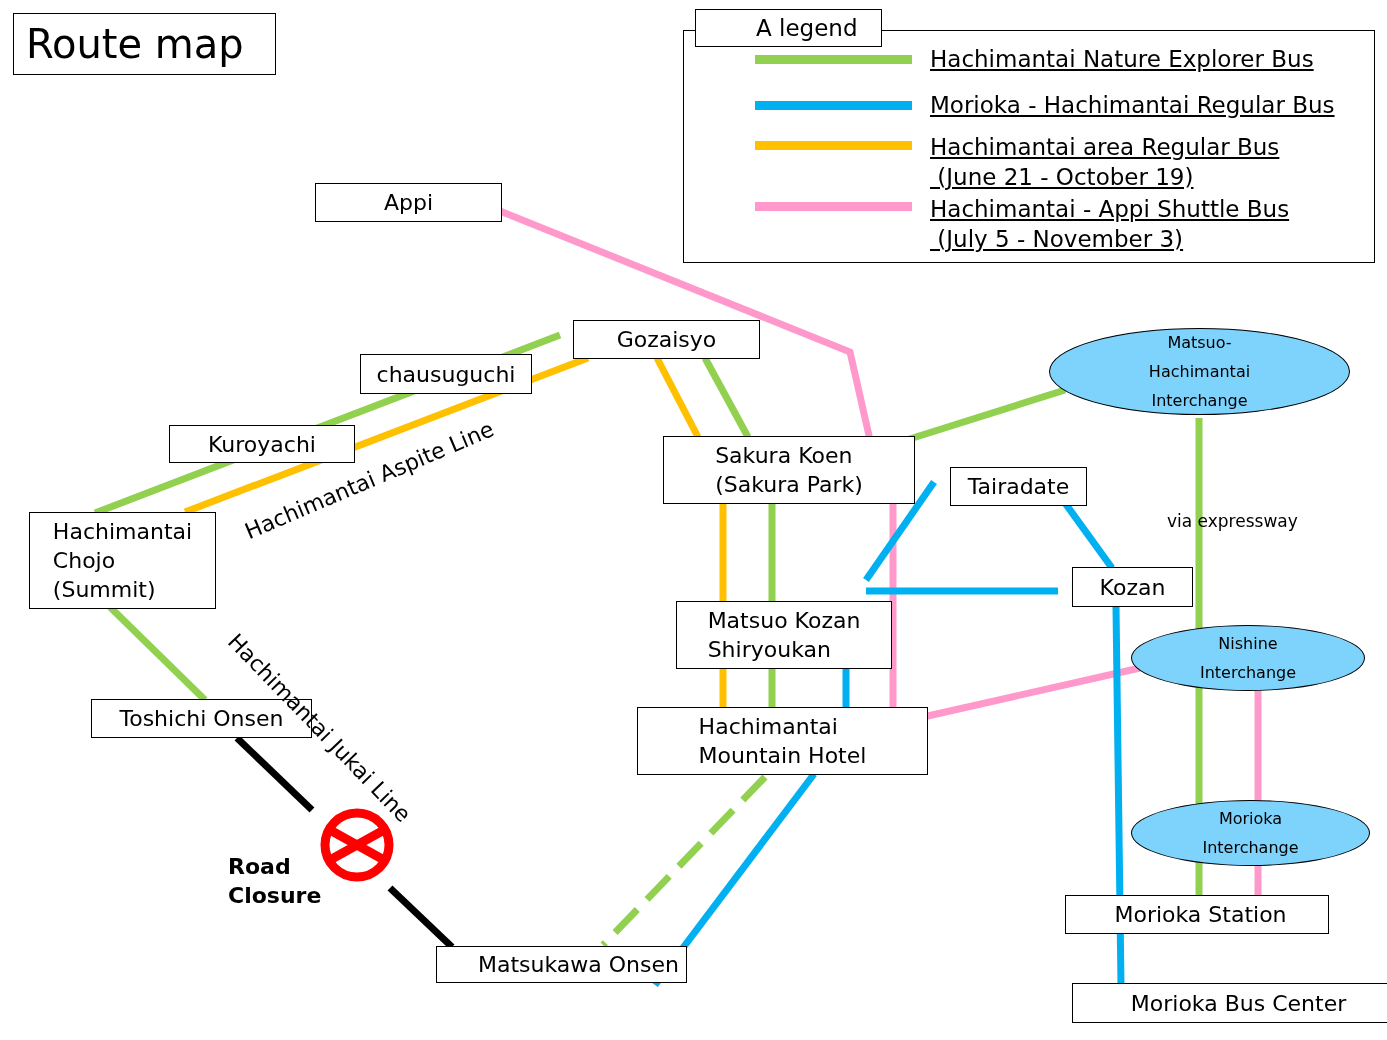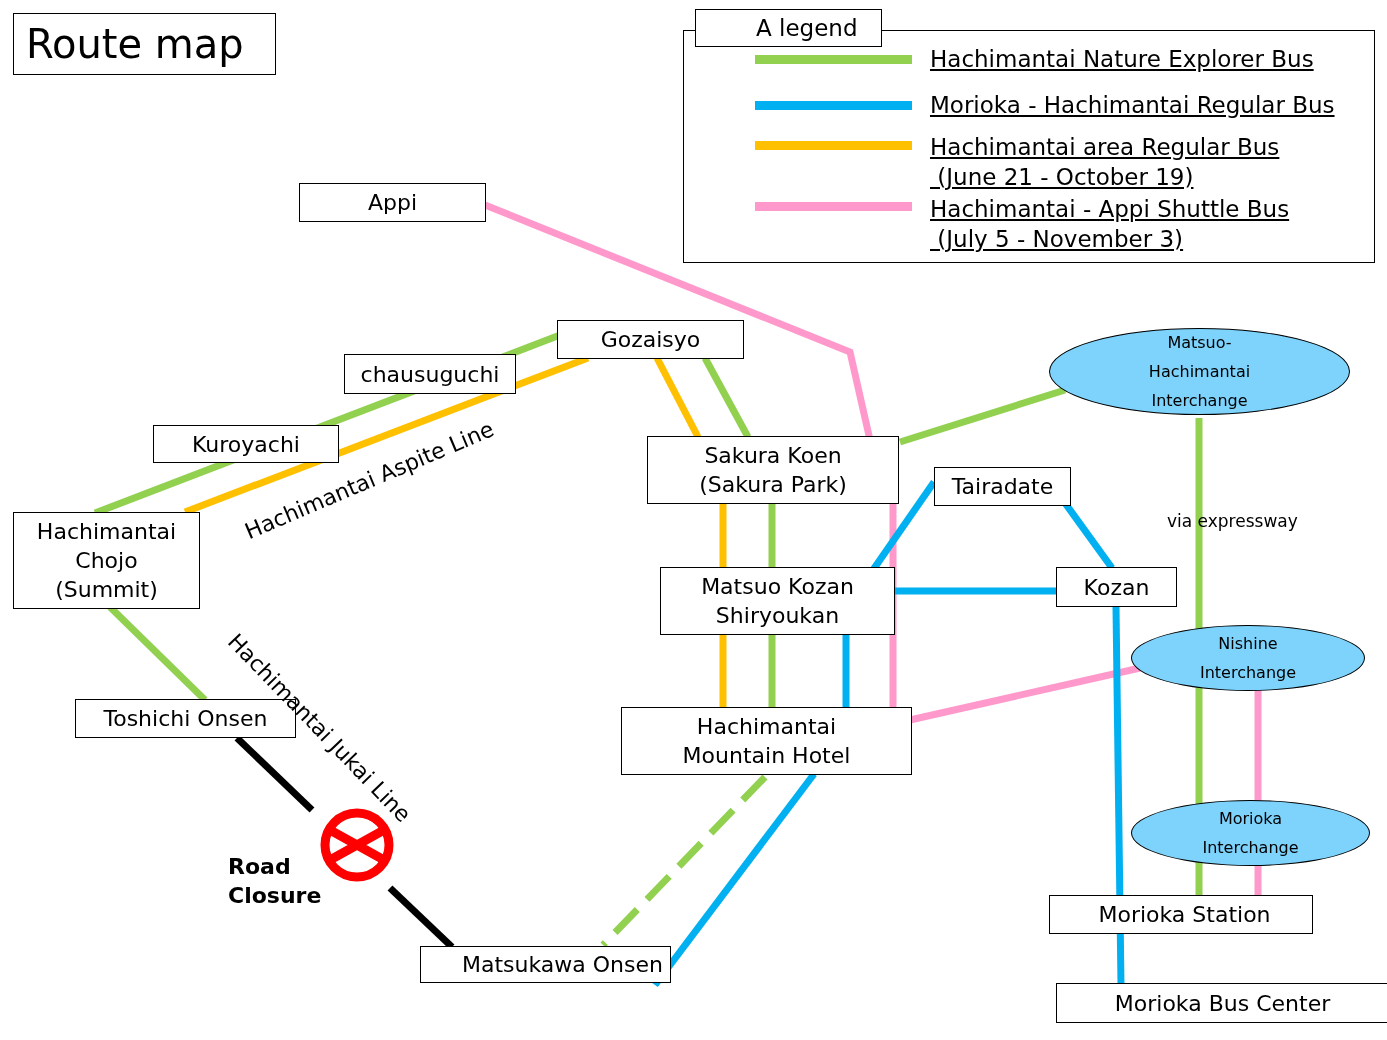--- a/index.html
+++ b/index.html
@@ -1,21 +1,21 @@
 <!DOCTYPE html>
 <html><head>
 <meta charset="utf-8">
 <style>
   html, body { margin:0; padding:0; background:#ffffff; }
   body { width:1387px; height:1040px; position:relative; overflow:hidden;
          font-family:"DejaVu Sans", sans-serif; color:#000; }
   svg#map { position:absolute; left:0; top:0; }
   .box { position:absolute; background:#fff; border:1.3px solid #000; box-sizing:border-box;
-         display:flex; align-items:center; justify-content:center; text-align:center;
-         font-size:22px; line-height:29px; white-space:pre-line; }
+         display:flex; align-items:center; justify-content:center; 
+         font-size:22px; line-height:29px; white-space:pre-line;margin-left:16px; }
   .oval { position:absolute; background:#7dd3fc; border:1.3px solid #000; border-radius:50%;
           box-sizing:border-box; display:flex; align-items:center; justify-content:center;
           text-align:center; font-size:16px; line-height:29px; white-space:pre-line; }
   .title-box { position:absolute; left:13px; top:13px; width:263px; height:62px;
                border:1.3px solid #000; box-sizing:border-box; font-size:40px;
                display:flex; align-items:center; padding-left:12px; }
   .legend-frame { position:absolute; left:683px; top:30px; width:692px; height:233px;
                   border:1.3px solid #000; box-sizing:border-box; background:#fff; }
   .legend-tab { position:absolute; left:695px; top:9px; width:187px; height:38px;
                 border:1.3px solid #000; box-sizing:border-box; background:#fff;
@@ -85,21 +85,21 @@
 <div class="box" style="left:344px;top:354px;width:172px;height:40px;">chausuguchi</div>
 <div class="box" style="left:153px;top:425px;width:186px;height:38px;">Kuroyachi</div>
 <div class="box" style="left:13px;top:512px;width:187px;height:97px;">Hachimantai
 Chojo
 (Summit)</div>
 <div class="box" style="left:75px;top:699px;width:221px;height:39px;">Toshichi Onsen</div>
 <div class="box" style="left:420px;top:946px;width:251px;height:37px;padding-left:34px;">Matsukawa Onsen</div>
 <div class="box" style="left:647px;top:436px;width:252px;height:68px;">Sakura Koen
 (Sakura Park)</div>
 <div class="box" style="left:934px;top:467px;width:137px;height:39px;">Tairadate</div>
-<div class="box" style="left:660px;top:567px;width:235px;height:68px;">Matsuo Kozan
+<div class="box" style="left:660px;top:601px;width:216px;height:68px;">Matsuo Kozan
 Shiryoukan</div>
 <div class="box" style="left:1056px;top:567px;width:121px;height:40px;">Kozan</div>
 <div class="box" style="left:621px;top:707px;width:291px;height:68px;">Hachimantai
 Mountain Hotel</div>
 <div class="box" style="left:1049px;top:895px;width:264px;height:39px;padding-left:7px;">Morioka Station</div>
 <div class="box" style="left:1056px;top:983px;width:333px;height:40px;">Morioka Bus Center</div>
 
 <div class="oval" style="left:1049px;top:328px;width:301px;height:87px;">Matsuo-
 Hachimantai
 Interchange</div>

